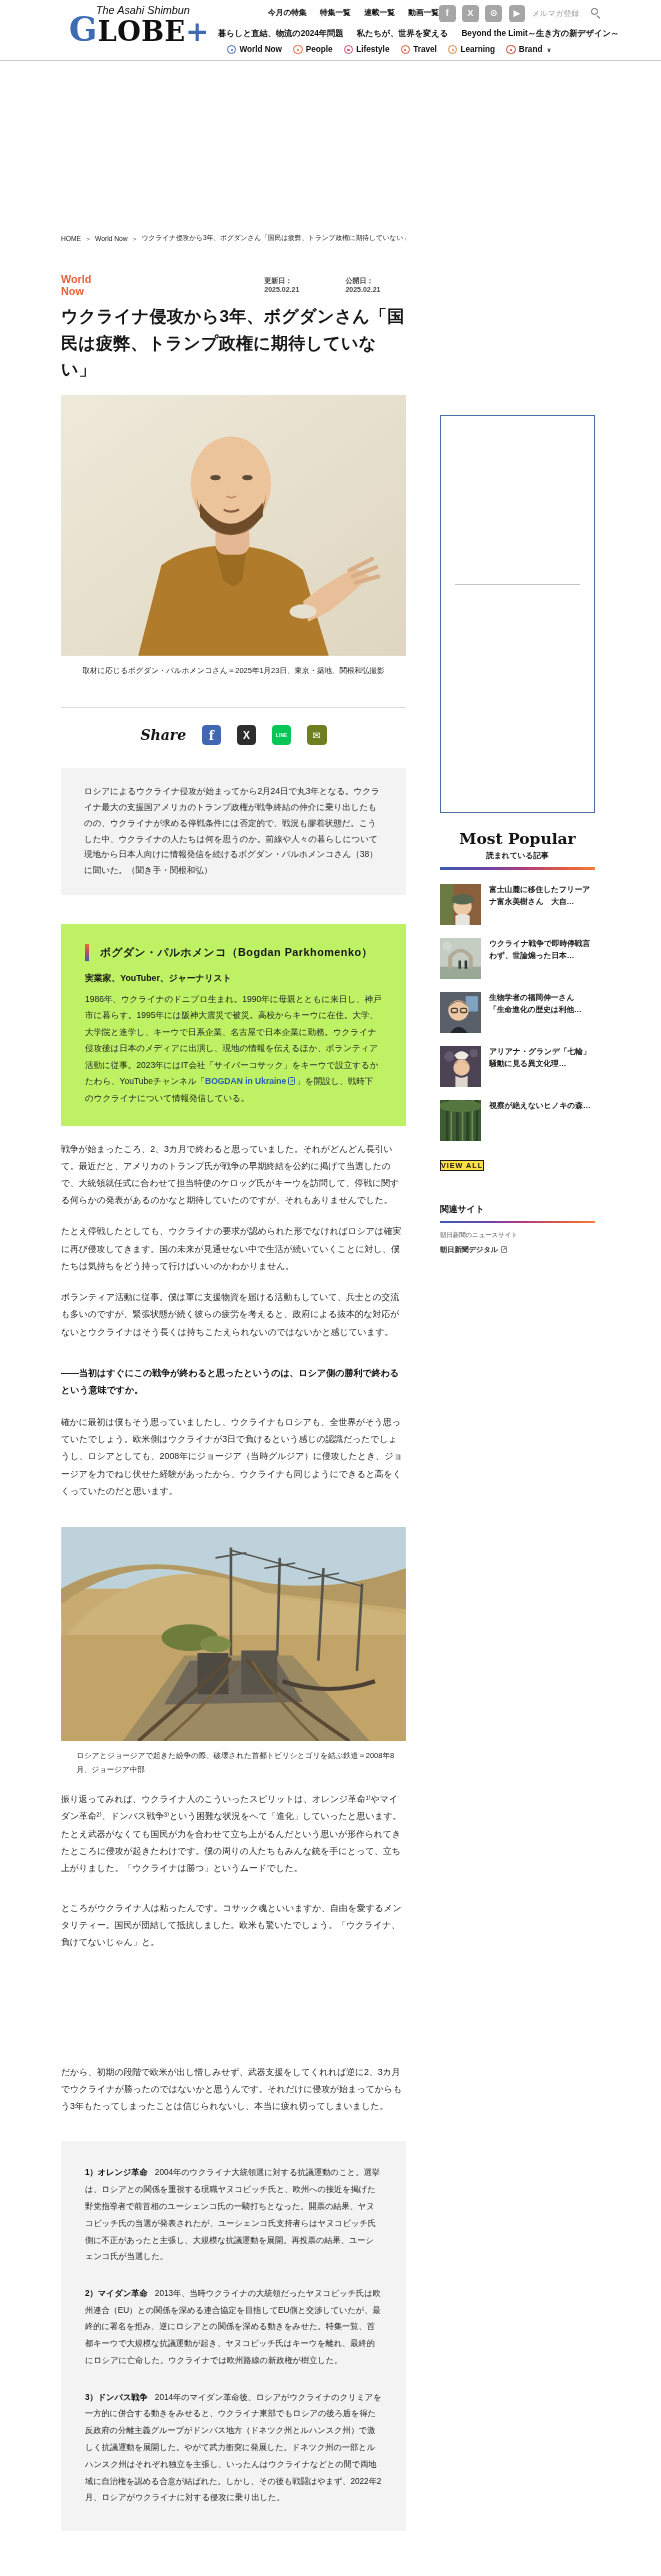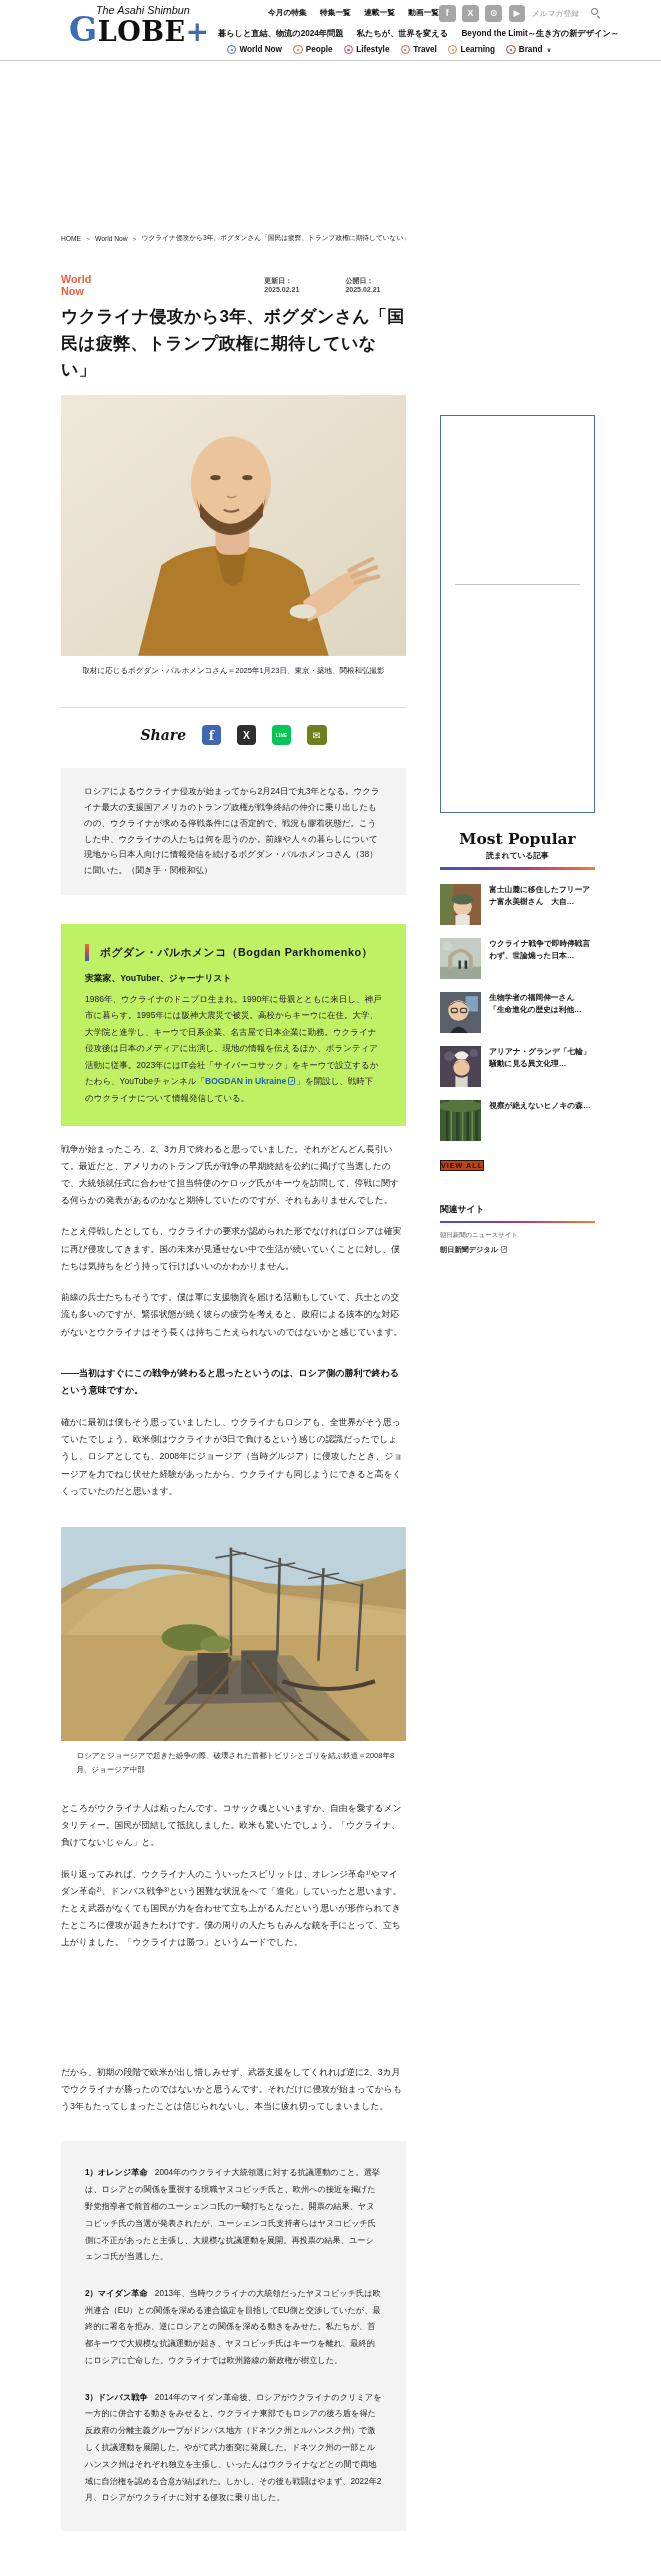--- a/index.html
+++ b/index.html
@@ -100,21 +100,21 @@
   .grad { height:2.6px; margin-top:6.2px;
     background:linear-gradient(90deg,#3a5cae,#6a44a8 30%,#b03e7e 55%,#e8623a 85%,#ef7f3a); }
   .grad.small { height:2.1px; margin-top:5.2px; }
   .mp-list { margin-top:14.4px; }
   .mp-item { display:flex; gap:8.2px; margin-bottom:13px; }
   .mp-thumb { width:41px; height:41px; flex:none; }
   .mp-t { font-size:7.7px; font-weight:bold; line-height:1.6; color:#1b1b1b;
     max-height:26px; overflow:hidden; }
   .view-all { margin:77px auto 0; width:89px; height:25px; border:0.5px solid #1a1a1a;
     text-align:center; line-height:24px; font-size:7.2px; font-weight:bold;
-    letter-spacing:1px; color:#141414; background:#c2410c; }
+    letter-spacing:1px; color:#141414; background:#fde047; }
   .rel-title { margin-top:26px; font-size:8.8px; font-weight:bold; color:#141414; }
   .rel-link1 { margin-top:8.2px; font-size:6.4px; color:#555; }
   .rel-link2 { margin-top:4.1px; font-size:7.2px; font-weight:bold; color:#333;
     display:flex; align-items:center; gap:2.6px; }
   .ext-g { display:inline-block; font-size:5.2px; color:#555; border:0.5px solid #888;
     width:6.7px; height:6.7px; line-height:5.7px; text-align:center; border-radius:1px; }
 </style>
 </head>
 <body>
 
@@ -246,21 +246,21 @@
     <div class="pf-head">
       <div class="pf-bar"></div>
       <h2 class="pf-name">ボグダン・パルホメンコ（Bogdan Parkhomenko）</h2>
     </div>
     <div class="pf-role">実業家、YouTuber、ジャーナリスト</div>
     <p class="pf-bio"><span>1986年、ウクライナのドニプロ生まれ。1990年に母親とともに来日し、神戸市に暮らす。1995年には阪神大震災で被災。高校からキーウに在住。大学、大学院と進学し、キーウで日系企業、名古屋で日本企業に勤務。ウクライナ侵攻後は日本のメディアに出演し、現地の情報を伝えるほか、ボランティア活動に従事。2023年にはIT会社「サイバーコサック」をキーウで設立するかたわら、YouTubeチャンネル「</span><a class="pf-link">BOGDAN in Ukraine</a><span class="ext">↗</span><span>」を開設し、戦時下のウクライナについて情報発信している。</span></p>
   </section>
 
   <p class="a">戦争が始まったころ、2、3カ月で終わると思っていました。それがどんどん長引いて。最近だと、アメリカのトランプ氏が戦争の早期終結を公約に掲げて当選したので、大統領就任式に合わせて担当特使のケロッグ氏がキーウを訪問して、停戦に関する何らかの発表があるのかなと期待していたのですが、それもありませんでした。</p>
   <p class="a">たとえ停戦したとしても、ウクライナの要求が認められた形でなければロシアは確実に再び侵攻してきます。国の未来が見通せない中で生活が続いていくことに対し、僕たちは気持ちをどう持って行けばいいのかわかりません。</p>
-  <p class="a">前線の兵士たちもそうです。僕は軍に支援物資を届ける活動もしていて、兵士との交流も多いのですが、緊張状態が続く彼らの疲労を考えると、政府による抜本的な対応がないとウクライナはそう長くは持ちこたえられないのではないかと感じています。</p>
+  <p class="a">ボランティア活動に従事。僕は軍に支援物資を届ける活動もしていて、兵士との交流も多いのですが、緊張状態が続く彼らの疲労を考えると、政府による抜本的な対応がないとウクライナはそう長くは持ちこたえられないのではないかと感じています。</p>
   <p class="q">――当初はすぐにこの戦争が終わると思ったというのは、ロシア側の勝利で終わるという意味ですか。</p>
   <p class="a">確かに最初は僕もそう思っていましたし、ウクライナもロシアも、全世界がそう思っていたでしょう。欧米側はウクライナが3日で負けるという感じの認識だったでしょうし、ロシアとしても、2008年にジョージア（当時グルジア）に侵攻したとき、ジョージアを力でねじ伏せた経験があったから、ウクライナも同じようにできると高をくくっていたのだと思います。</p>
 
   <figure style="margin-top:27px">
     <svg width="345" height="214" viewBox="0 0 670 416">
       <rect width="670" height="180" fill="#bdd2da"></rect>
       <rect y="120" width="670" height="296" fill="#c8ab70"></rect>
       <path d="M0 150 Q160 30 340 120 L670 160 L670 80 Q500 140 330 95 Q140 40 0 120 Z" fill="#b49a62"></path>
       <path d="M60 160 Q220 40 400 130 L670 170 L670 220 L0 220 Z" fill="#cdb27a"></path>
       <rect y="210" width="670" height="206" fill="#c2a368"></rect>
@@ -286,30 +286,30 @@
         <line x1="480" y1="100" x2="540" y2="90"></line>
             <line x1="330" y1="45" x2="585" y2="115"></line>
       </g>
 
       <ellipse cx="250" cy="215" rx="55" ry="26" fill="#6e7d3c"></ellipse>
       <ellipse cx="300" cy="228" rx="30" ry="16" fill="#7d8c48"></ellipse>
     </svg>
     <figcaption class="caption cap-indent">ロシアとジョージアで起きた紛争の際、破壊された首都トビリシとゴリを結ぶ鉄道＝2008年8月、ジョージア中部</figcaption>
   </figure>
 
+  <p class="a">振り返ってみれば、ウクライナ人のこういったスピリットは、オレンジ革命¹⁾やマイダン革命²⁾、ドンバス戦争³⁾という困難な状況をへて「進化」していったと思います。たとえ武器がなくても国民が力を合わせて立ち上がるんだという思いが形作られてきたところに侵攻が起きたわけです。僕の周りの人たちもみんな銃を手にとって、立ち上がりました。「ウクライナは勝つ」というムードでした。</p>
   <p class="a" style="margin-top:23px">ところがウクライナ人は粘ったんです。コサック魂といいますか、自由を愛するメンタリティー。国民が団結して抵抗しました。欧米も驚いたでしょう。「ウクライナ、負けてないじゃん」と。</p>
-  <p class="a">振り返ってみれば、ウクライナ人のこういったスピリットは、オレンジ革命¹⁾やマイダン革命²⁾、ドンバス戦争³⁾という困難な状況をへて「進化」していったと思います。たとえ武器がなくても国民が力を合わせて立ち上がるんだという思いが形作られてきたところに侵攻が起きたわけです。僕の周りの人たちもみんな銃を手にとって、立ち上がりました。「ウクライナは勝つ」というムードでした。</p>
 
   <div class="ad-gap"></div>
 
   <p class="a" style="margin-top:0">だから、初期の段階で欧米が出し惜しみせず、武器支援をしてくれれば逆に2、3カ月でウクライナが勝ったのではないかと思うんです。それだけに侵攻が始まってからもう3年もたってしまったことは信じられないし、本当に疲れ切ってしまいました。</p>
 
   <section class="notes">
     <p class="note"><b>1）オレンジ革命</b><span>2004年のウクライナ大統領選に対する抗議運動のこと。選挙は、ロシアとの関係を重視する現職ヤヌコビッチ氏と、欧州への接近を掲げた野党指導者で前首相のユーシェンコ氏の一騎打ちとなった。開票の結果、ヤヌコビッチ氏の当選が発表されたが、ユーシェンコ氏支持者らはヤヌコビッチ氏側に不正があったと主張し、大規模な抗議運動を展開。再投票の結果、ユーシェンコ氏が当選した。</span></p>
-    <p class="note"><b>2）マイダン革命</b><span>2013年、当時ウクライナの大統領だったヤヌコビッチ氏は欧州連合（EU）との関係を深める連合協定を目指してEU側と交渉していたが、最終的に署名を拒み、逆にロシアとの関係を深める動きをみせた。私たちが、首都キーウで大規模な抗議運動が起き、ヤヌコビッチ氏はキーウを離れ、最終的にロシアに亡命した。ウクライナでは欧州路線の新政権が樹立した。</span></p>
+    <p class="note"><b>2）マイダン革命</b><span>2013年、当時ウクライナの大統領だったヤヌコビッチ氏は欧州連合（EU）との関係を深める連合協定を目指してEU側と交渉していたが、最終的に署名を拒み、逆にロシアとの関係を深める動きをみせた。特集一覧、首都キーウで大規模な抗議運動が起き、ヤヌコビッチ氏はキーウを離れ、最終的にロシアに亡命した。ウクライナでは欧州路線の新政権が樹立した。</span></p>
     <p class="note"><b>3）ドンバス戦争</b><span>2014年のマイダン革命後、ロシアがウクライナのクリミアを一方的に併合する動きをみせると、ウクライナ東部でもロシアの後ろ盾を得た反政府の分離主義グループがドンバス地方（ドネツク州とルハンスク州）で激しく抗議運動を展開した。やがて武力衝突に発展した。ドネツク州の一部とルハンスク州はそれぞれ独立を主張し、いったんはウクライナなどとの間で両地域に自治権を認める合意が結ばれた。しかし、その後も戦闘はやまず、2022年2月、ロシアがウクライナに対する侵攻に乗り出した。</span></p>
   </section>
 
 </main>
 
 <aside class="sb">
 
   <div class="ad-box">
     <div class="ad-line"></div>
   </div>

